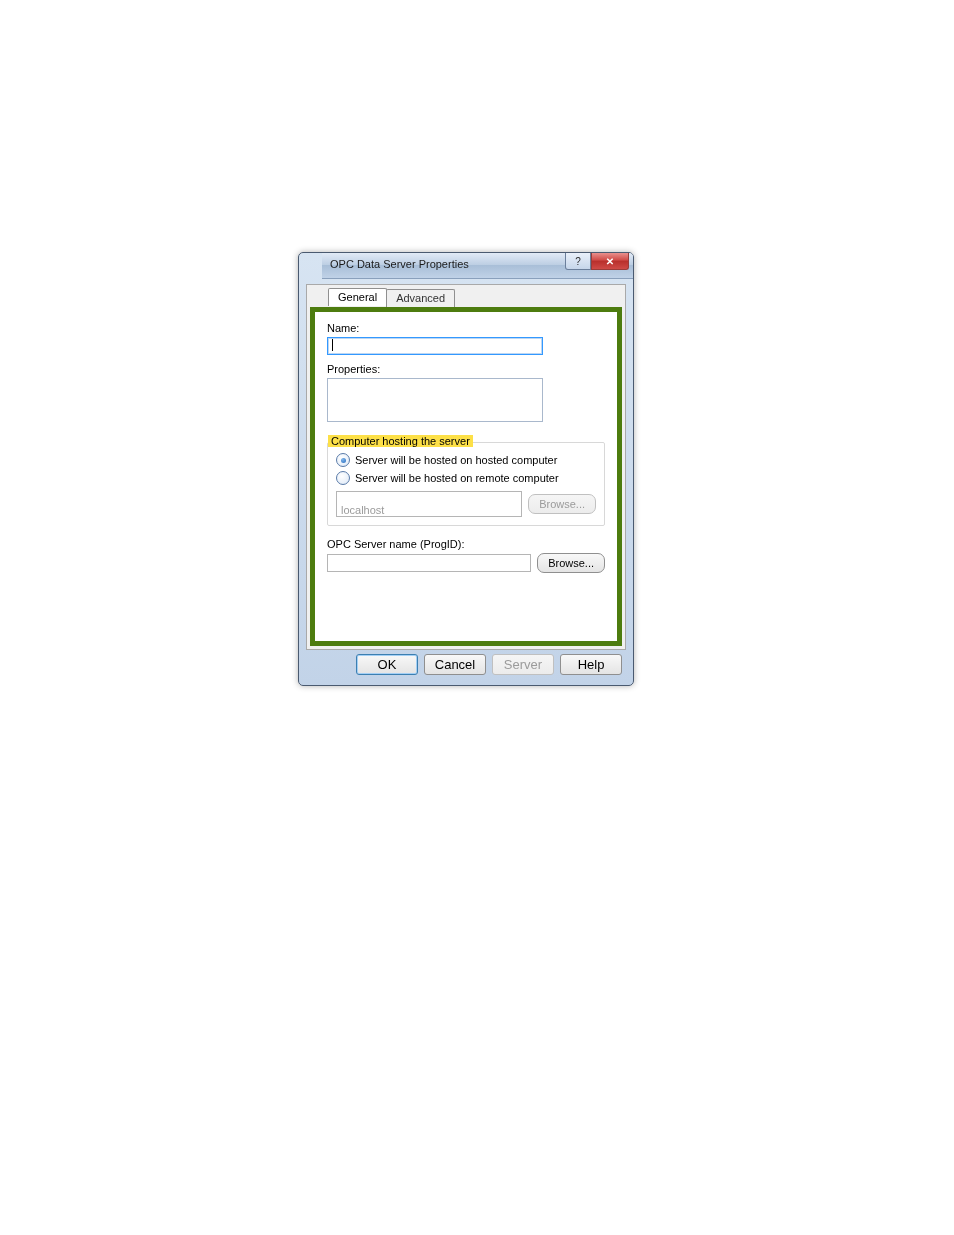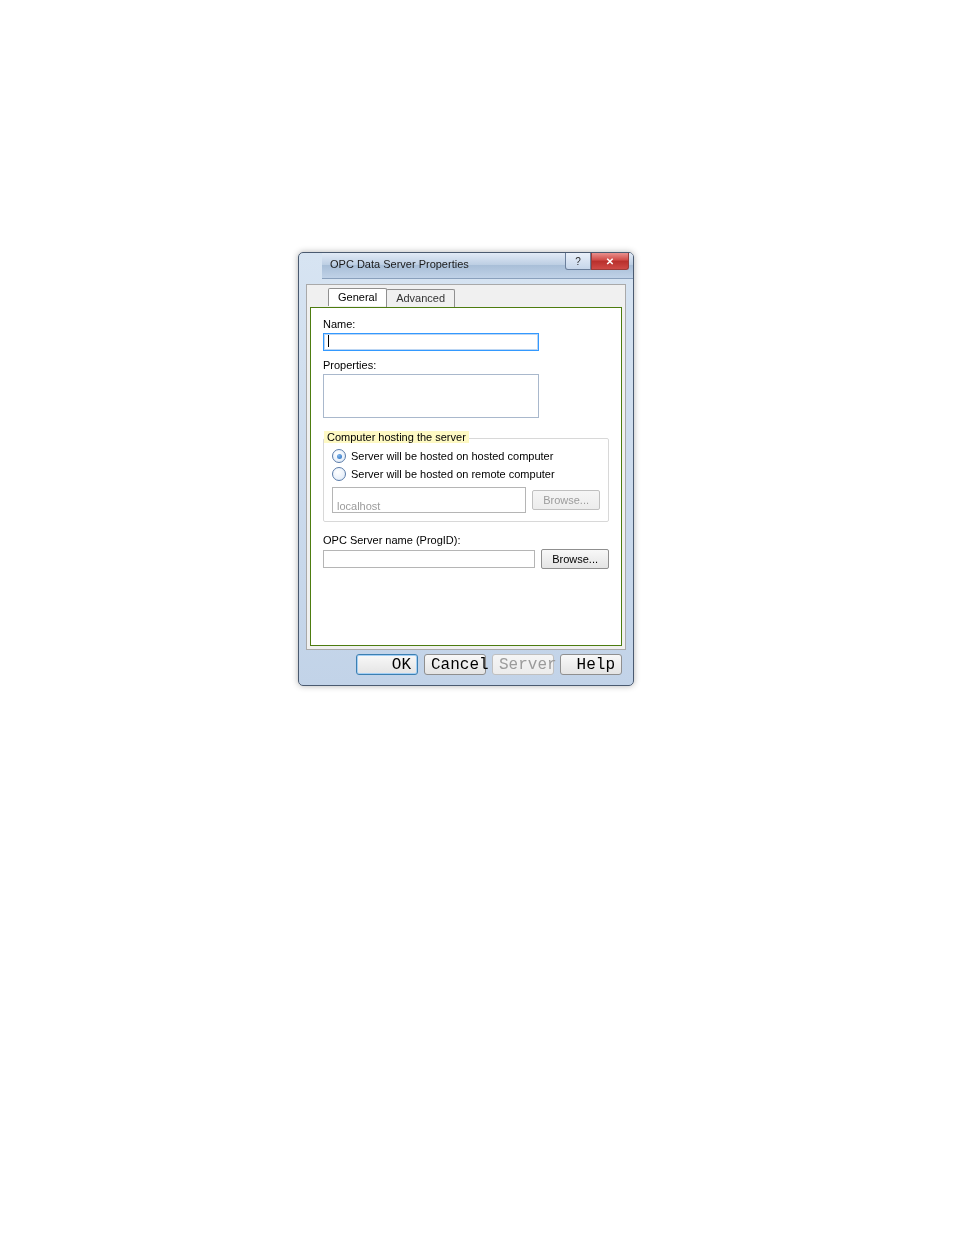--- a/index.html
+++ b/index.html
@@ -108,21 +108,21 @@
     top: 1px;
     color: #333;
   }
   .tab-panel {
     position: absolute;
     left: 3px;
     right: 3px;
     top: 22px;
     bottom: 3px;
     background: #ffffff;
-    border: 1px solid #4d7c0f;
+    border: 5px solid #4d7c0f;
     padding: 10px 12px;
     box-sizing: border-box;
   }
   .field-label {
     display: block;
     margin-bottom: 3px;
     color: #000;
   }
   .text-input {
     width: 216px;
@@ -153,21 +153,21 @@
     border: 1px solid #d8d8d8;
     border-radius: 2px;
     padding: 8px 8px 8px 8px;
     margin-top: 6px;
     position: relative;
   }
   .group-title {
     position: absolute;
     top: -8px;
     left: 0px;
-    background: #fef9c3;
+    background: #fde047;
     padding: 0 3px;
     font-size: 11px;
     color: #000;
   }
   .radio-row {
     display: flex;
     align-items: center;
     margin: 2px 0;
   }
   .radio-circle {
@@ -205,21 +205,21 @@
     box-sizing: border-box;
   }
   .host-input.disabled {
     background: #ffffff;
     color: #9b9b9b;
   }
   .small-btn {
     height: 20px;
     padding: 0 10px;
     border: 1px solid #8f8f8f;
-    border-radius: 2px;
+    border-radius: 7px;
     background: linear-gradient(to bottom, #f8f8f8 0%, #e4e4e4 100%);
     font-size: 11px;
     font-family: inherit;
     cursor: default;
     min-width: 56px;
   }
   .small-btn.disabled {
     color: #9b9b9b;
     background: linear-gradient(to bottom, #f5f5f5 0%, #ececec 100%);
     border-color: #c0c0c0;
@@ -248,24 +248,23 @@
     justify-content: flex-end;
     gap: 6px;
     padding-right: 4px;
   }
   .dlg-btn {
     width: 62px;
     height: 21px;
     border: 1px solid #8f8f8f;
     border-radius: 3px;
     background: linear-gradient(to bottom, #f8f8f8 0%, #e4e4e4 100%);
-    font-size: 16px;
-    font-family: Liberation Mono, monospace;
+    font-size: 13px;
+    font-family: Liberation Sans, sans-serif;
     cursor: default;
-    text-align: right;
   }
   .dlg-btn.default {
     border: 1px solid #3c7fb1;
     box-shadow: 0 0 0 1px #a3cff5 inset;
   }
   .dlg-btn.disabled {
     color: #9b9b9b;
     border-color: #c0c0c0;
     background: linear-gradient(to bottom, #f5f5f5 0%, #ececec 100%);
   }

